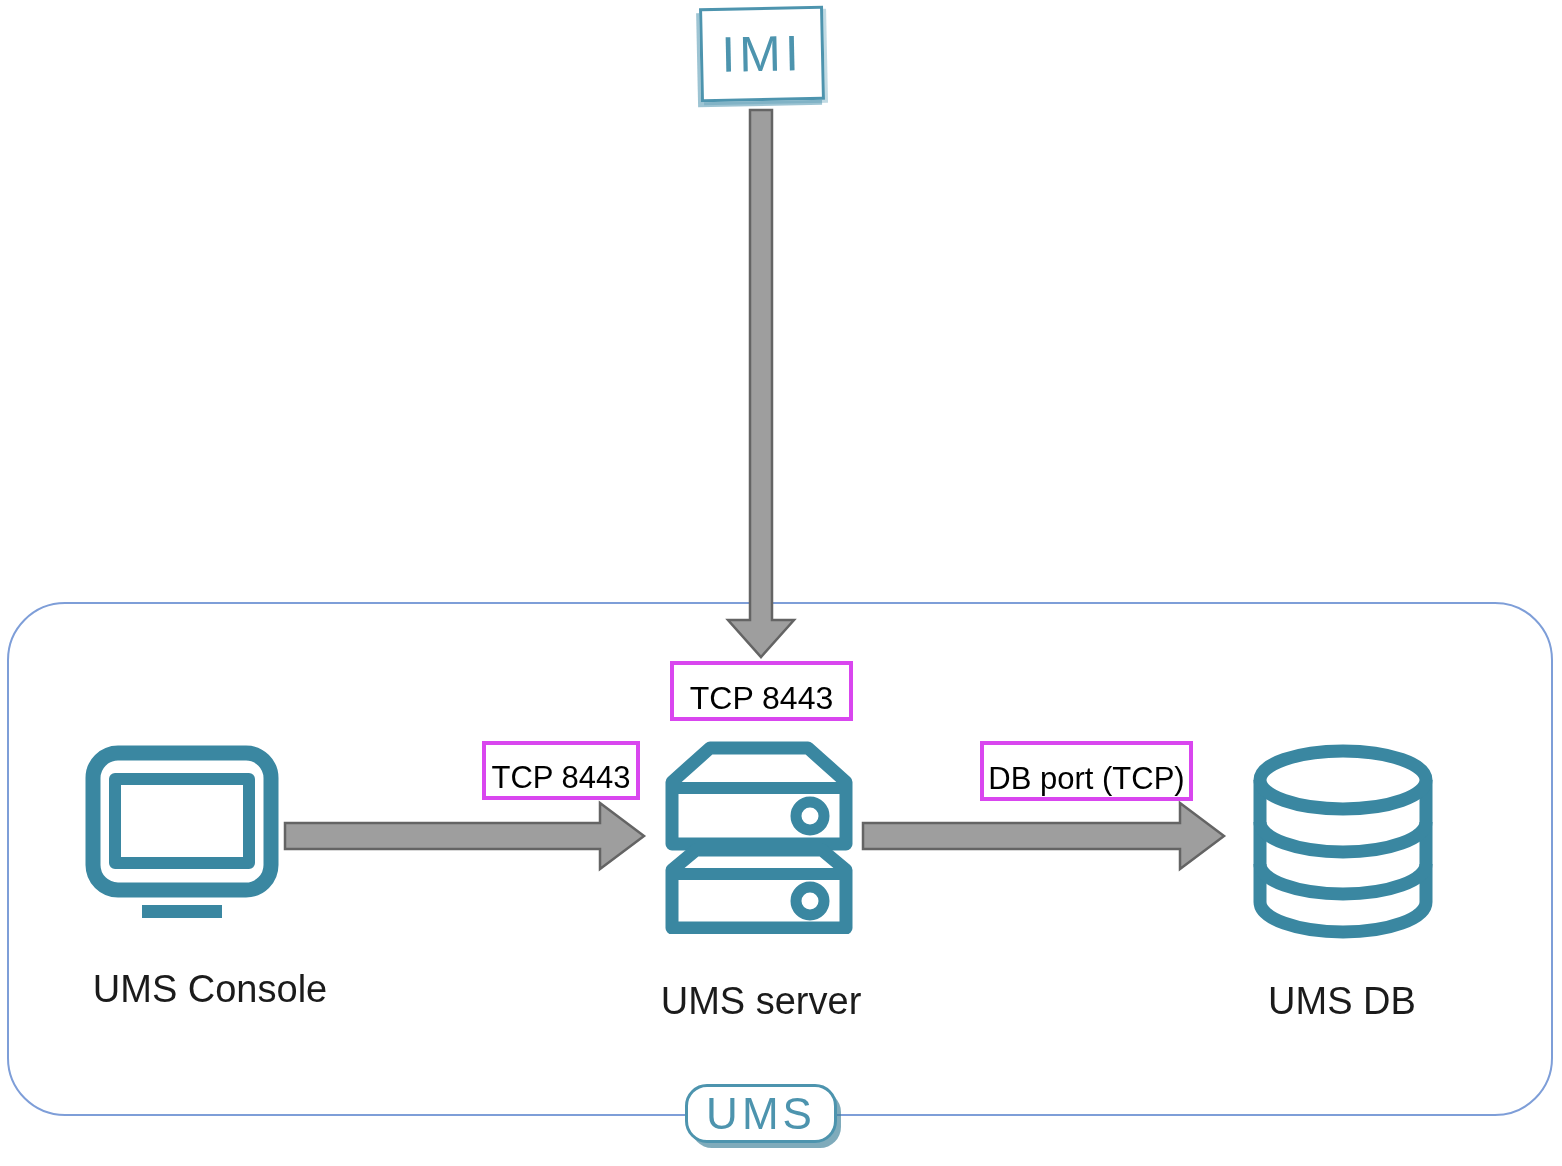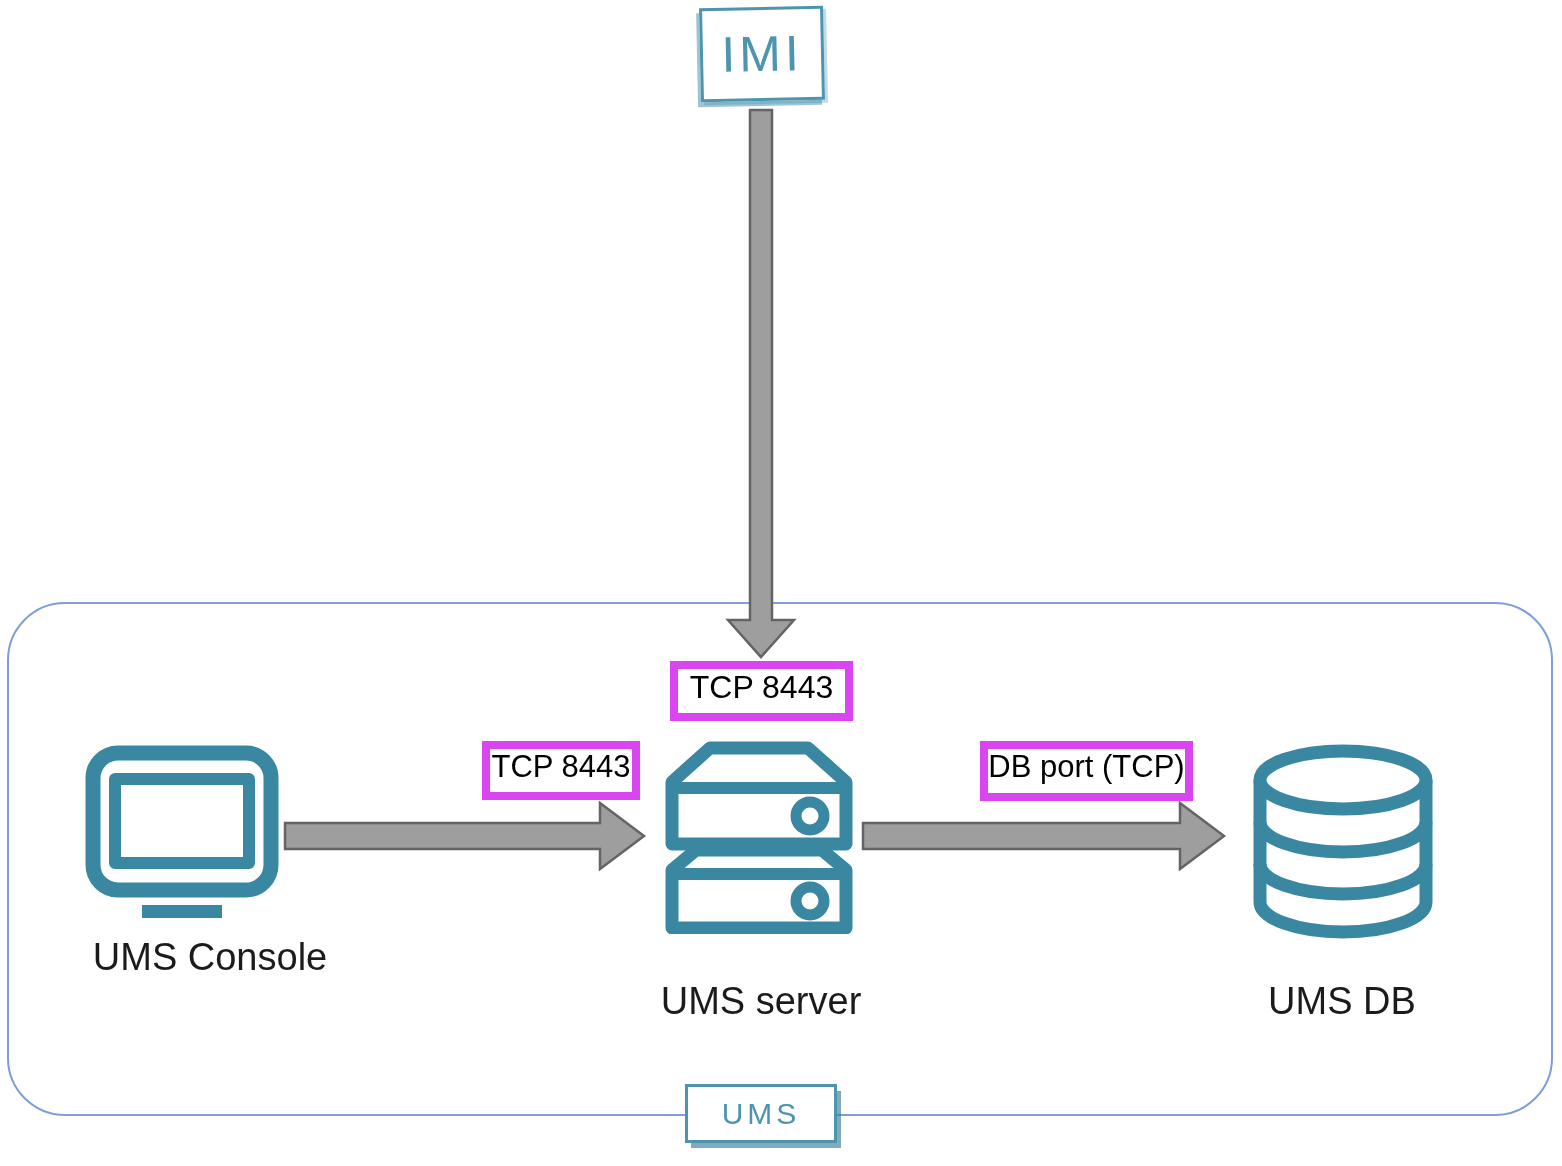--- a/index.html
+++ b/index.html
@@ -16,44 +16,45 @@
   
   .arrows{position:absolute;left:0;top:0;width:1562px;height:1166px;z-index:2;}
   .arrows polygon{fill:#9E9E9E;stroke:#646464;stroke-width:2.5;stroke-linejoin:miter;}
   
   .icon{position:absolute;z-index:3;}
   .icon .stk{fill:#ffffff;stroke:#3A87A1;stroke-linejoin:round;}
   .icon .ln{fill:none;stroke:#3A87A1;}
   .icon .fl{fill:#3A87A1;}
   
   .port-box{
-    position:absolute;background:#ffffff;border:8px solid #d946ef;
-    display:flex;align-items:flex-start;justify-content:center;
+    position:absolute;background:#ffffff;border:4px solid #d946ef;
+    display:flex;align-items:flex-end;justify-content:center;
     font-size:31px;color:#000000;z-index:4;box-sizing:border-box;white-space:nowrap;
   }
   
   .node-label{
     position:absolute;width:320px;text-align:center;font-size:38px;
     color:#1b1b1b;z-index:3;white-space:nowrap;
   }
   
   .tealbox{
     position:absolute;background:#ffffff;border:3px solid #4D94AE;color:#4D94AE;
     display:flex;align-items:center;justify-content:center;
     z-index:4;box-sizing:border-box;
   }
   .imi-box{
     left:700px;top:7px;width:124px;height:94px;
     font-size:50px;letter-spacing:4px;transform:rotate(-1.2deg);
     box-shadow:-3px 5px 0 rgba(77,148,174,0.55), 3px 3px 0 rgba(77,148,174,0.35);
   }
   .ums-box{
     left:685px;top:1084px;width:152px;height:59px;
-    font-size:30px;letter-spacing:4px;
+    font-size:44px;letter-spacing:4px;
     box-shadow:5px 6px 0 -1px rgba(58,126,150,0.65);
+    border-radius:22px;
   }
 </style>
 </head>
 <body>
 
 <div class="canvas">
 
   <div class="ums-container"></div>
 
   <svg class="arrows" viewBox="0 0 1562 1166">
@@ -91,21 +92,21 @@
     <circle class="ln" stroke-width="11" cx="148" cy="163" r="14"></circle>
   </svg>
 
   <svg class="icon" style="left:1247px;top:742px;" width="192" height="198" viewBox="0 0 192 198">
     <path class="stk" stroke-width="13" d="M13 38 L13 160 A83 30 0 0 0 179 160 L179 38"></path>
     <path class="ln" stroke-width="13" d="M13 80 A83 30 0 0 0 179 80"></path>
     <path class="ln" stroke-width="13" d="M13 122 A83 30 0 0 0 179 122"></path>
     <ellipse class="stk" stroke-width="13" cx="96" cy="38" rx="83" ry="29"></ellipse>
   </svg>
 
-  <div class="node-label" style="left:50px;top:936px;">UMS Console</div>
+  <div class="node-label" style="left:50px;top:968px;">UMS Console</div>
   <div class="node-label" style="left:601px;top:980px;">UMS server</div>
   <div class="node-label" style="left:1182px;top:980px;">UMS DB</div>
 
   <div class="tealbox ums-box">
     <span>UMS</span>
   </div>
 
 </div>
 
 </body></html>

